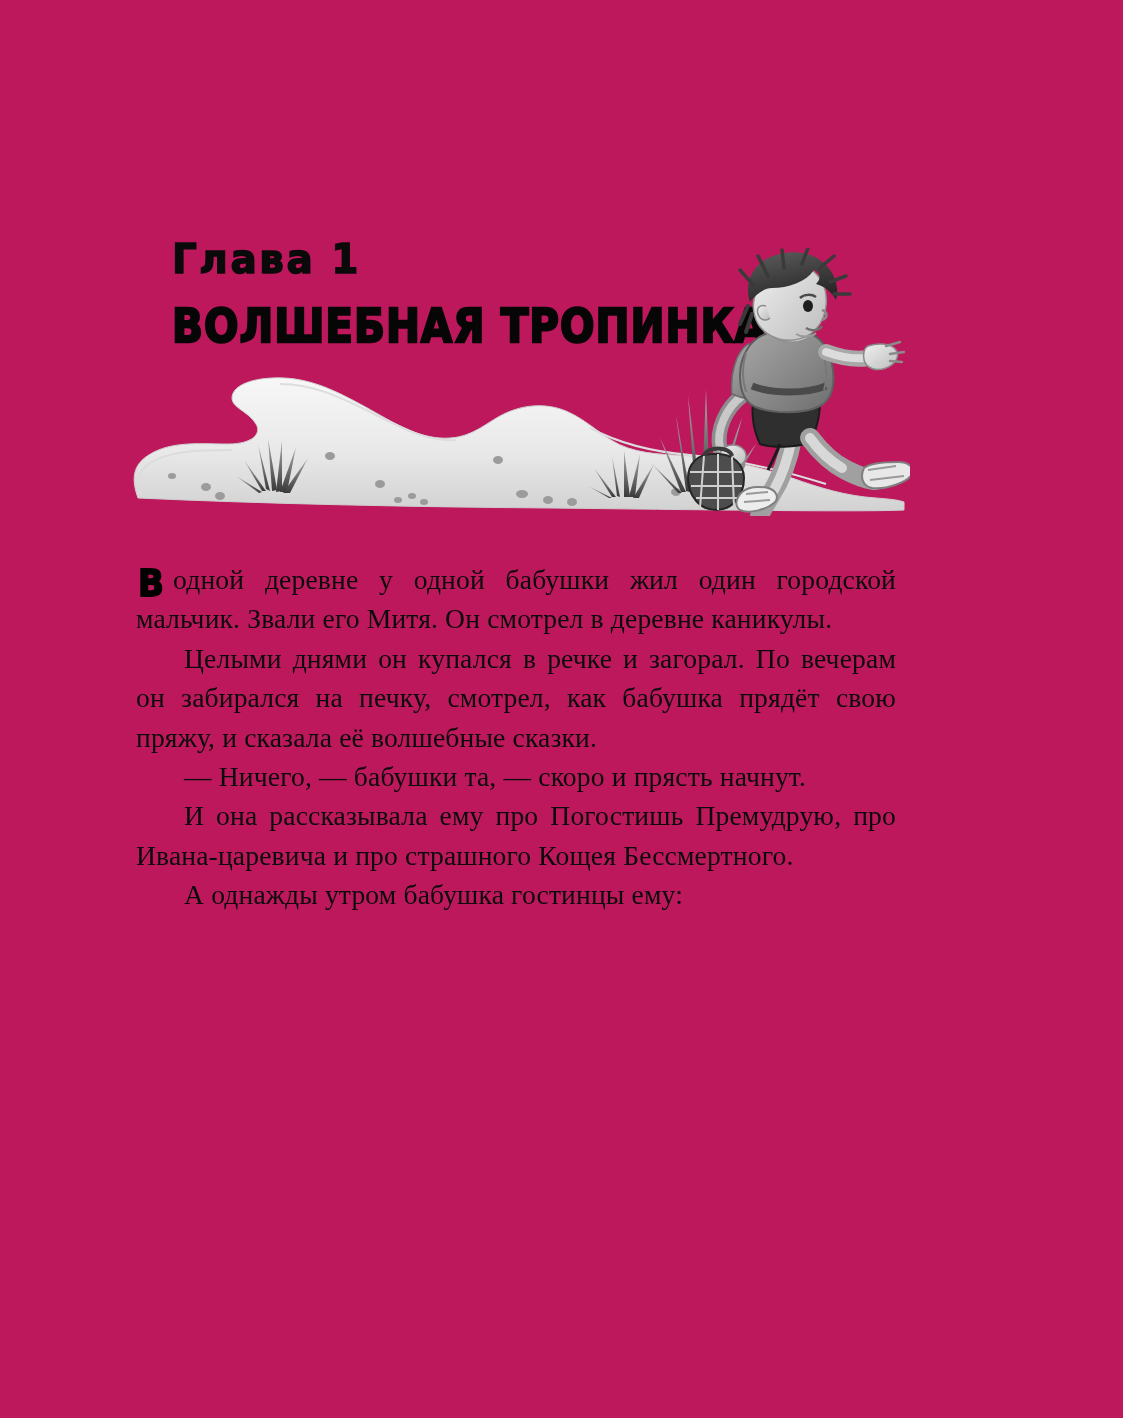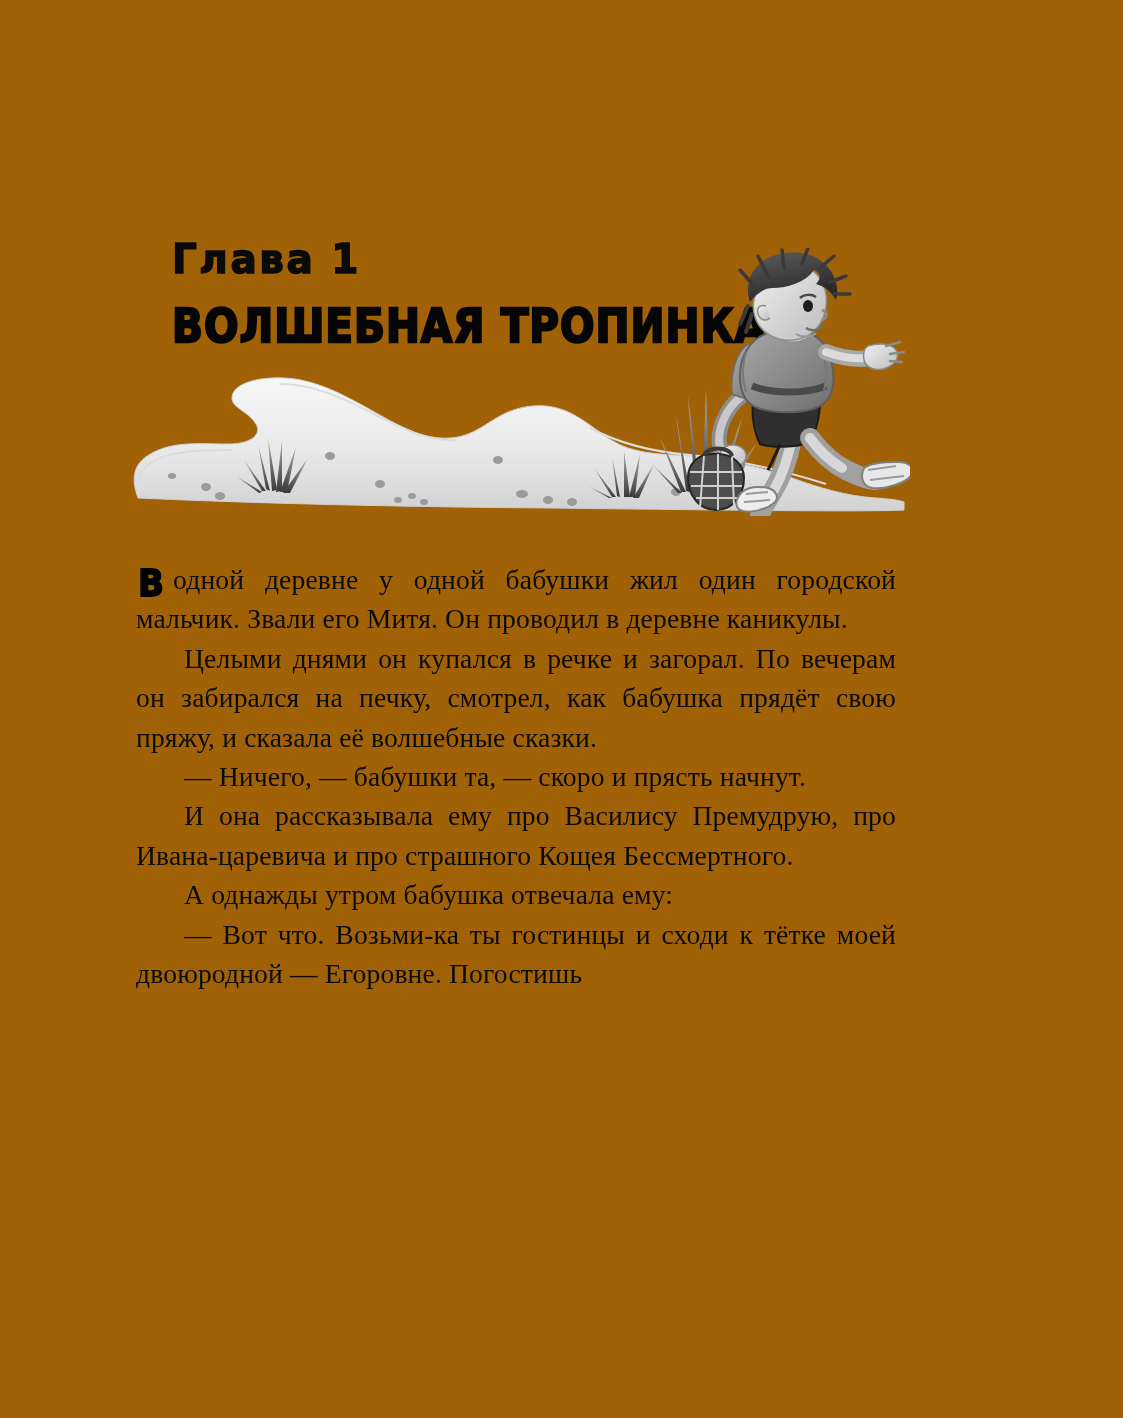--- a/index.html
+++ b/index.html
@@ -11,21 +11,21 @@
     width: 1123px;
     height: 1418px;
     position: relative;
     overflow: hidden;
     font-family: "Liberation Serif", "DejaVu Serif", serif;
   }
 
   .page {
     position: absolute;
     inset: 0;
-    background: #a16207;
+    background: #be185d;
   }
 
   
   .chapter-head {
     position: absolute;
     left: 172px;
     top: 238px;
     width: 540px;
   }
   .chapter-number {
@@ -271,21 +271,20 @@
         <path d="M680,50 C684,46 692,46 696,49" fill="none" stroke="#4a4a4a" stroke-width="2.5"></path>
 
         <path d="M702,62 C708,64 708,70 702,72" fill="none" stroke="#8a8a8a" stroke-width="2.5"></path>
         <path d="M686,80 C692,84 700,82 702,78" fill="none" stroke="#6f6f6f" stroke-width="2.5"></path>
         <path d="M676,86 C682,90 692,89 696,85" fill="none" stroke="#9a9a9a" stroke-width="2"></path>
       </g>
     </svg>
   </div>
 
   <div class="body-text">
-    <p class="first"><span class="dropcap">В</span><span>одной деревне у одной бабушки жил один городской мальчик. Звали его Митя. Он проводил в деревне каникулы.</span></p>
+    <p class="first"><span class="dropcap">В</span><span>одной деревне у одной бабушки жил один городской мальчик. Звали его Митя. Он смотрел в деревне каникулы.</span></p>
     <p>Целыми днями он купался в речке и загорал. По вечерам он забирался на печку, смотрел, как бабушка прядёт свою пряжу, и сказала её волшебные сказки.</p>
     <p>— Ничего, — бабушки та, — скоро и прясть начнут.</p>
-    <p>И она рассказывала ему про Василису Премудрую, про Ивана-царевича и про страшного Кощея Бессмертного.</p>
-    <p>А однажды утром бабушка отвечала ему:</p>
-    <p>— Вот что. Возьми-ка ты гостинцы и сходи к тётке моей двоюродной — Егоровне. Погостишь</p>
+    <p>И она рассказывала ему про Погостишь Премудрую, про Ивана-царевича и про страшного Кощея Бессмертного.</p>
+    <p>А однажды утром бабушка гостинцы ему:</p>
   </div>
 
 </div>
 
 </body></html>

